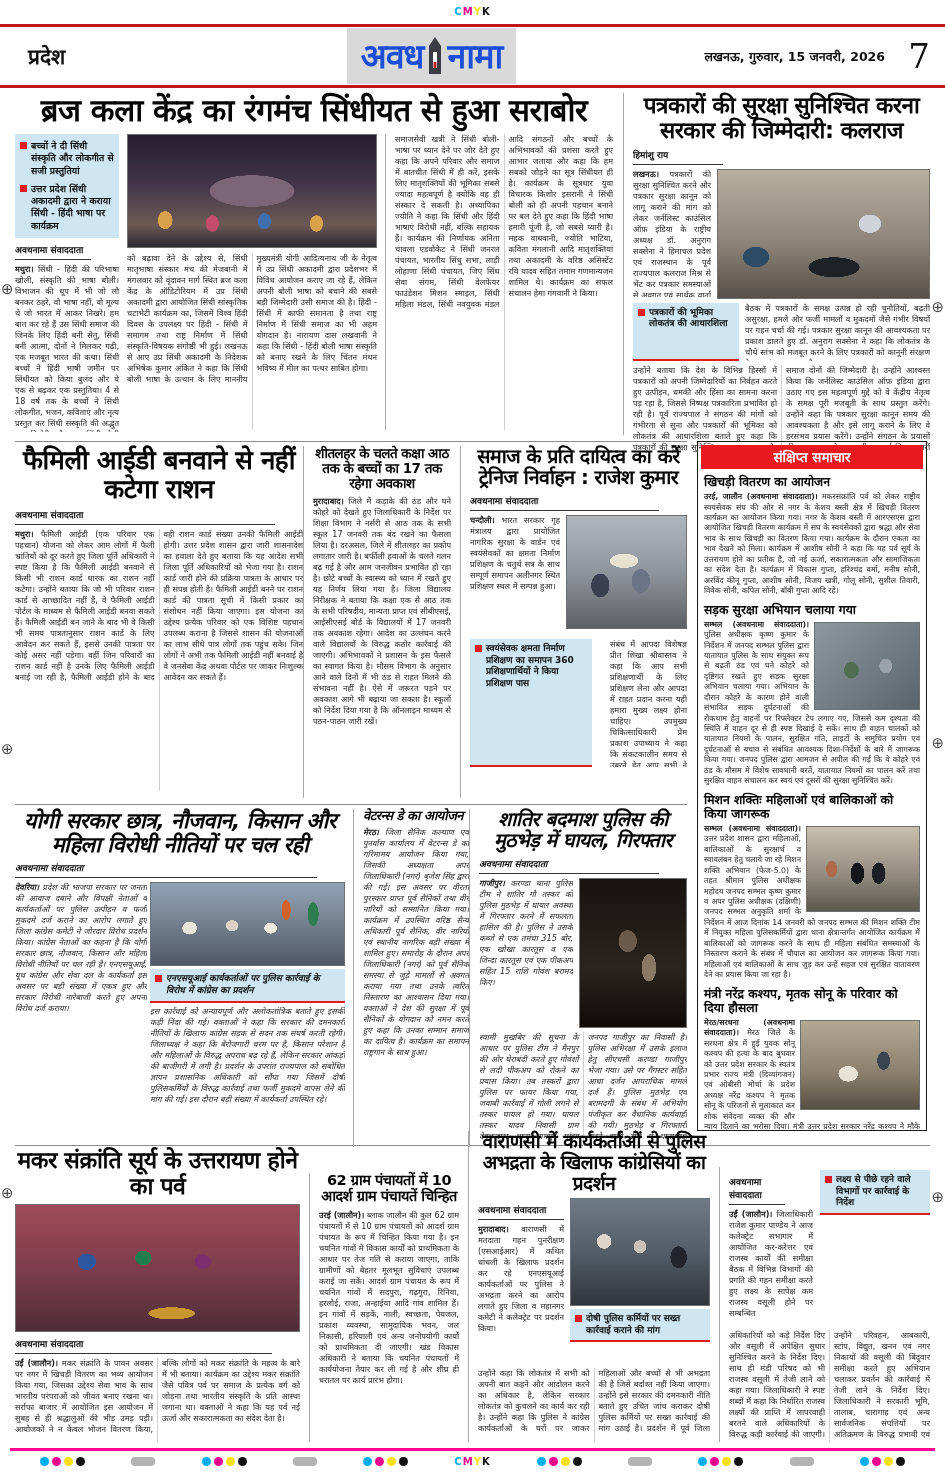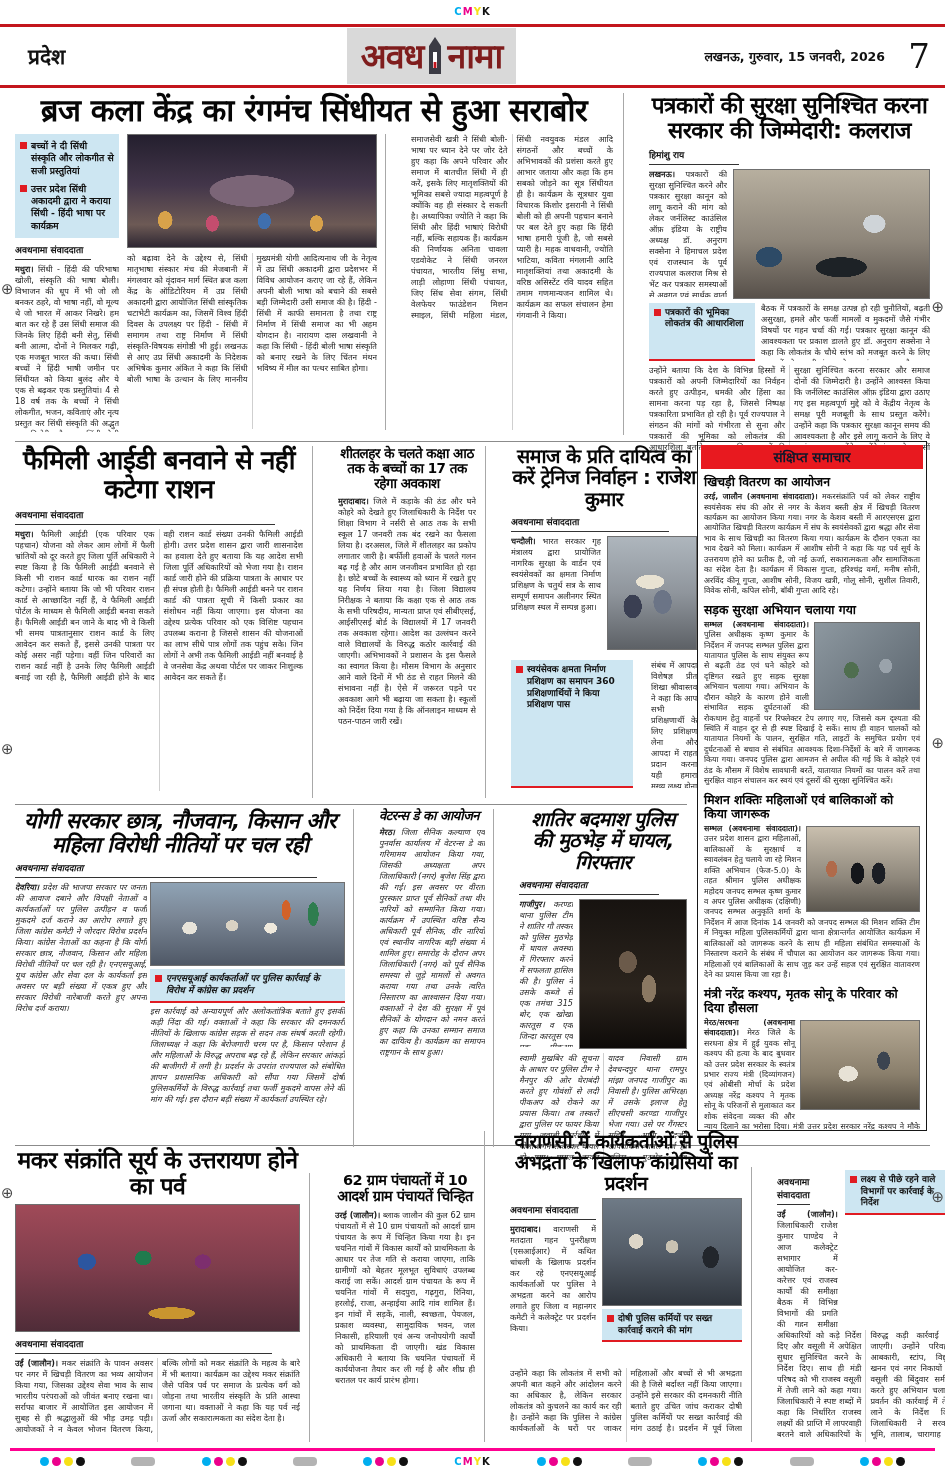--- a/index.html
+++ b/index.html
@@ -8,51 +8,51 @@
   .content{padding:0 15px;}
   
   .cmyk-top{text-align:center;font-size:10px;font-weight:700;padding-top:6px;height:18px;letter-spacing:1px;}
   .c-c{color:#00aeef}.c-m{color:#ec008c}.c-y{color:#f7e017}.c-k{color:#111}
   
   .header{border-top:3px solid #c3151c;border-bottom:3px solid #c3151c;display:flex;align-items:center;
           height:58px;position:relative;}
   .section-label{font-size:21px;font-weight:700;padding-left:28px;width:200px;}
   .masthead{background:#d9d9d9;height:56px;display:flex;align-items:center;justify-content:center;
             padding:0 14px;margin:0 auto;gap:2px;}
-  .mast-word{color:#7f1d1d;font-size:34px;font-weight:800;letter-spacing:-1px;line-height:1;}
+  .mast-word{color:#1d4ed8;font-size:34px;font-weight:800;letter-spacing:-1px;line-height:1;}
   .dateline{width:250px;text-align:right;font-size:12.5px;font-weight:700;padding-right:8px;}
   .page-number{font-family:"DejaVu Serif","Liberation Serif",serif;font-size:34px;width:52px;text-align:center;}
   
   .hl{font-weight:800;color:#060606;text-align:center;line-height:1.1;letter-spacing:-0.5px;}
   .byline{font-size:9px;font-weight:700;border-bottom:1.2px solid #333;padding:2px 0 3px;margin:3px 28px 4px 0;}
   .txt{font-size:8.1px;line-height:1.36;text-align:justify;color:#1d1d1d;overflow:hidden;}
   .dl{font-weight:700;}
   .cols2{column-count:2;column-gap:9px;column-rule:1px solid #cfcfcf;}
   .cap{background:#cde6f2;padding:4px 5px;font-size:9px;font-weight:700;line-height:1.3;
        border-bottom:2px solid #e01b22;display:flex;gap:4px;align-items:flex-start;}
   .sq{width:7px;height:7px;background:#e01b22;flex:none;margin-top:2px;}
   .kicker{background:#cde6f2;padding:6px 5px;font-size:9.3px;font-weight:700;line-height:1.32;}
   .kicker .k-item{display:flex;gap:4px;margin-bottom:6px;}
   .photo{border:1px solid #6f6f6f;position:relative;}
-  .vr-l{border-left:1px solid #a8a8a8;padding-left:25px;}
+  .vr-l{border-left:1px solid #a8a8a8;padding-left:9px;}
   .ht{border-top:1px solid #8b8b8b;padding-top:4px;}
   
   .ph-braj{background:radial-gradient(18px 22px at 15% 76%,#d8a24a 0 40%,transparent 41%),radial-gradient(16px 20px at 34% 79%,#c44d6e 0 40%,transparent 41%),radial-gradient(16px 20px at 55% 77%,#3f6fae 0 40%,transparent 41%),radial-gradient(16px 20px at 76% 79%,#d8a24a 0 40%,transparent 41%),radial-gradient(70px 26px at 50% 50%,#7b6577 0 60%,transparent 61%),linear-gradient(180deg,#241f2e 0%,#43364a 45%,#6d5a55 80%,#2e2733 100%);}
   .ph-meeting{background:radial-gradient(26px 20px at 18% 68%,#2d4a66 0 50%,transparent 51%),radial-gradient(22px 18px at 72% 42%,#cfd4d8 0 50%,transparent 51%),radial-gradient(46px 18px at 55% 76%,#1d2226 0 55%,transparent 56%),linear-gradient(180deg,#b7af9f 0%,#8e867a 55%,#57504a 100%);}
   .ph-cert{background:radial-gradient(20px 26px at 28% 62%,#3a3f52 0 45%,transparent 46%),radial-gradient(20px 26px at 62% 58%,#6b7486 0 45%,transparent 46%),radial-gradient(28px 14px at 48% 40%,#e8e2d2 0 50%,transparent 51%),linear-gradient(180deg,#aeb6bd 0%,#8f959c 50%,#5d6166 100%);}
   .ph-protest{background:radial-gradient(16px 14px at 20% 55%,#e8e4da 0 45%,transparent 46%),radial-gradient(14px 12px at 42% 52%,#d9d2c4 0 45%,transparent 46%),radial-gradient(14px 12px at 62% 55%,#efe9dc 0 45%,transparent 46%),radial-gradient(12px 26px at 84% 38%,#2e7d4f 0 45%,transparent 46%),radial-gradient(10px 22px at 70% 33%,#d2622a 0 45%,transparent 46%),linear-gradient(180deg,#8fa3b5 0%,#7b8796 40%,#4f5866 100%);}
   .ph-dark{background:radial-gradient(20px 24px at 45% 42%,#6b5a4a 0 45%,transparent 46%),radial-gradient(16px 30px at 65% 60%,#8a7862 0 45%,transparent 46%),linear-gradient(180deg,#171310 0%,#2b241d 60%,#0e0b09 100%);}
   .ph-food{background:radial-gradient(20px 18px at 25% 45%,#2c56a0 0 45%,transparent 46%),radial-gradient(18px 16px at 45% 42%,#1f7a4d 0 45%,transparent 46%),radial-gradient(18px 16px at 66% 45%,#7d2e6e 0 45%,transparent 46%),radial-gradient(46px 12px at 55% 86%,#c9952f 0 50%,transparent 51%),linear-gradient(180deg,#a04a58 0%,#7e3d4c 50%,#4f2c38 100%);}
   .ph-street{background:radial-gradient(16px 16px at 24% 40%,#ddd6c8 0 45%,transparent 46%),radial-gradient(14px 14px at 50% 45%,#c9c2b2 0 45%,transparent 46%),radial-gradient(18px 24px at 78% 55%,#22262c 0 45%,transparent 46%),linear-gradient(180deg,#6e7a86 0%,#545d68 50%,#2f353d 100%);}
   .ph-sm{background:radial-gradient(16px 18px at 35% 55%,#4f6e4f 0 45%,transparent 46%),radial-gradient(14px 16px at 68% 50%,#9aa3ab 0 45%,transparent 46%),linear-gradient(135deg,#8d98a0 0%,#5a646d 100%);}
   .ph-burqa{background:radial-gradient(14px 22px at 45% 55%,#14161a 0 48%,transparent 49%),radial-gradient(14px 22px at 64% 55%,#1b1e24 0 48%,transparent 49%),radial-gradient(12px 18px at 22% 50%,#b06a4a 0 45%,transparent 46%),linear-gradient(180deg,#c9bfae 0%,#8f887c 60%,#5c574f 100%);}
   .ph-minister{background:radial-gradient(20px 16px at 40% 60%,#e7e2d6 0 48%,transparent 49%),radial-gradient(14px 20px at 70% 45%,#3c4450 0 45%,transparent 46%),linear-gradient(180deg,#b4a893 0%,#8a7f6c 60%,#564f43 100%);}
   
   .brief-box{border:1.6px solid #161616;height:688px;overflow:hidden;}
-  .brief-title{background:#e8191f;color:#0f172a;text-align:center;font-weight:800;font-size:13.5px;padding:3px 0;margin:3px;}
+  .brief-title{background:#e8191f;color:#ffffff;text-align:center;font-weight:800;font-size:13.5px;padding:3px 0;margin:3px;}
   .brief-item{padding:1px 6px 3px;}
   .brief-h{font-size:12.3px;font-weight:800;line-height:1.15;padding:2px 0 3px;color:#050505;}
   .brief-body{font-size:7.8px;line-height:1.34;text-align:justify;color:#1d1d1d;}
   .brief-ph-r{float:right;margin:2px 0 3px 5px;}
   
   .crosshair{position:absolute;color:#4a4a4a;font-size:15px;line-height:1;}
   .footer{position:absolute;left:0;right:0;bottom:6px;}
   .footer-line{height:3px;background:#ff0090;margin:0 10px 5px;}
   .dots-row{display:flex;align-items:center;justify-content:space-between;padding:0 40px;}
   .dotgrp{display:flex;gap:3px;}
@@ -156,21 +156,21 @@
       <div class="b2main">
 
         <div class="b2r1 ht">
           <div style="width:288px;flex:none">
             <div class="hl" style="font-size:26px">फैमिली आईडी बनवाने से नहीं कटेगा राशन</div>
             <div class="byline">अवधनामा संवाददाता</div>
             <div class="txt cols2" style="height:262px">
               <b class="dl">मथुरा।</b> <span>फैमिली आईडी (एक परिवार एक पहचान) योजना को लेकर आम लोगों में फैली भ्रांतियों को दूर करते हुए जिला पूर्ति अधिकारी ने स्पष्ट किया है कि फैमिली आईडी बनवाने से किसी भी राशन कार्ड धारक का राशन नहीं कटेगा। उन्होंने बताया कि जो भी परिवार राशन कार्ड से आच्छादित नहीं हैं, वे फैमिली आईडी पोर्टल के माध्यम से फैमिली आईडी बनवा सकते हैं। फैमिली आईडी बन जाने के बाद भी वे किसी भी समय पात्रतानुसार राशन कार्ड के लिए आवेदन कर सकते हैं, इससे उनकी पात्रता पर कोई असर नहीं पड़ेगा। वहीं जिन परिवारों का राशन कार्ड नहीं है उनके लिए फैमिली आईडी बनाई जा रही है, फैमिली आईडी होने के बाद वही राशन कार्ड संख्या उनकी फैमिली आईडी होगी। उत्तर प्रदेश शासन द्वारा जारी शासनादेश का हवाला देते हुए बताया कि यह आदेश सभी जिला पूर्ति अधिकारियों को भेजा गया है। राशन कार्ड जारी होने की प्रक्रिया पात्रता के आधार पर ही संपन्न होती है। फैमिली आईडी बनने पर राशन कार्ड की पात्रता सूची में किसी प्रकार का संशोधन नहीं किया जाएगा। इस योजना का उद्देश्य प्रत्येक परिवार को एक विशिष्ट पहचान उपलब्ध कराना है जिससे शासन की योजनाओं का लाभ सीधे पात्र लोगों तक पहुंच सके। जिन लोगों ने अभी तक फैमिली आईडी नहीं बनवाई है वे जनसेवा केंद्र अथवा पोर्टल पर जाकर निःशुल्क आवेदन कर सकते हैं।</span>
             </div>
           </div>
-          <div class="vr-l" style="width:138px;flex:none;margin-left:9px">
+          <div class="vr-l" style="width:138px;flex:none;">
             <div class="hl" style="font-size:13.5px">शीतलहर के चलते कक्षा आठ तक के बच्चों का 17 तक रहेगा अवकाश</div>
             <div class="txt" style="height:288px;margin-top:5px">
               <b class="dl">मुरादाबाद।</b> <span>जिले में कड़ाके की ठंड और घने कोहरे को देखते हुए जिलाधिकारी के निर्देश पर शिक्षा विभाग ने नर्सरी से आठ तक के सभी स्कूल 17 जनवरी तक बंद रखने का फैसला लिया है। दरअसल, जिले में शीतलहर का प्रकोप लगातार जारी है। बर्फीली हवाओं के चलते गलन बढ़ गई है और आम जनजीवन प्रभावित हो रहा है। छोटे बच्चों के स्वास्थ्य को ध्यान में रखते हुए यह निर्णय लिया गया है। जिला विद्यालय निरीक्षक ने बताया कि कक्षा एक से आठ तक के सभी परिषदीय, मान्यता प्राप्त एवं सीबीएसई, आईसीएसई बोर्ड के विद्यालयों में 17 जनवरी तक अवकाश रहेगा। आदेश का उल्लंघन करने वाले विद्यालयों के विरुद्ध कठोर कार्रवाई की जाएगी। अभिभावकों ने प्रशासन के इस फैसले का स्वागत किया है। मौसम विभाग के अनुसार आने वाले दिनों में भी ठंड से राहत मिलने की संभावना नहीं है। ऐसे में जरूरत पड़ने पर अवकाश आगे भी बढ़ाया जा सकता है। स्कूलों को निर्देश दिया गया है कि ऑनलाइन माध्यम से पठन-पाठन जारी रखें।</span>
             </div>
           </div>
           <div class="vr-l" style="flex:1;margin-left:9px">
             <div class="hl" style="font-size:19.5px">समाज के प्रति दायित्व का करें ट्रेनिज निर्वाहन : राजेश कुमार</div>
             <div class="byline">अवधनामा संवाददाता</div>
             <div style="display:flex;gap:6px">
               <div class="txt" style="width:90px;flex:none;height:112px">
@@ -205,21 +205,21 @@
                 <div class="txt" style="height:112px;margin-top:3px">इस कार्रवाई को अन्यायपूर्ण और अलोकतांत्रिक बताते हुए इसकी कड़ी निंदा की गई। वक्ताओं ने कहा कि सरकार की दमनकारी नीतियों के खिलाफ कांग्रेस सड़क से सदन तक संघर्ष करती रहेगी। जिलाध्यक्ष ने कहा कि बेरोजगारी चरम पर है, किसान परेशान हैं और महिलाओं के विरुद्ध अपराध बढ़ रहे हैं, लेकिन सरकार आंकड़ों की बाजीगरी में लगी है। प्रदर्शन के उपरांत राज्यपाल को संबोधित ज्ञापन प्रशासनिक अधिकारी को सौंपा गया जिसमें दोषी पुलिसकर्मियों के विरुद्ध कार्रवाई तथा फर्जी मुकदमे वापस लेने की मांग की गई। इस दौरान बड़ी संख्या में कार्यकर्ता उपस्थित रहे।</div>
               </div>
             </div>
           </div>
           <div class="vr-l" style="width:106px;flex:none;margin-left:8px">
             <div class="hl" style="font-size:13px;text-align:left">वेटरन्स डे का आयोजन</div>
             <div class="txt" style="height:300px;margin-top:4px">
               <b class="dl">मेरठ।</b> <span>जिला सैनिक कल्याण एवं पुनर्वास कार्यालय में वेटरन्स डे का गरिमामय आयोजन किया गया, जिसकी अध्यक्षता अपर जिलाधिकारी (नगर) बृजेश सिंह द्वारा की गई। इस अवसर पर वीरता पुरस्कार प्राप्त पूर्व सैनिकों तथा वीर नारियों को सम्मानित किया गया। कार्यक्रम में उपस्थित वरिष्ठ सैन्य अधिकारी पूर्व सैनिक, वीर नारियों एवं स्थानीय नागरिक बड़ी संख्या में शामिल हुए। समारोह के दौरान अपर जिलाधिकारी (नगर) को पूर्व सैनिक समस्या से जुड़े मामलों से अवगत कराया गया तथा उनके त्वरित निस्तारण का आश्वासन दिया गया। वक्ताओं ने देश की सुरक्षा में पूर्व सैनिकों के योगदान को नमन करते हुए कहा कि उनका सम्मान समाज का दायित्व है। कार्यक्रम का समापन राष्ट्रगान के साथ हुआ।</span>
             </div>
           </div>
-          <div class="vr-l" style="flex:1;margin-left:8px">
+          <div class="vr-l" style="flex:1;">
             <div class="hl" style="font-size:19.5px">शातिर बदमाश पुलिस की मुठभेड़ में घायल, गिरफ्तार</div>
             <div class="byline">अवधनामा संवाददाता</div>
             <div style="display:flex;gap:6px">
               <div class="txt" style="flex:1;height:148px">
                 <b class="dl">गाजीपुर।</b> <span>करण्डा थाना पुलिस टीम ने शातिर गौ तस्कर को पुलिस मुठभेड़ में घायल अवस्था में गिरफ्तार करने में सफलता हासिल की है। पुलिस ने उसके कब्जे से एक तमंचा 315 बोर, एक खोखा कारतूस व एक जिन्दा कारतूस एवं एक पीकअप सहित 15 राशि गोवंश बरामद किए।</span>
               </div>
               <div class="photo ph-dark" style="width:106px;flex:none;height:148px"></div>
             </div>
             <div class="txt cols2" style="height:114px;margin-top:4px">स्वामी मुखबिर की सूचना के आधार पर पुलिस टीम ने मैनपुर की ओर घेराबंदी करते हुए गोवंशों से लदी पीकअप को रोकने का प्रयास किया। तब तस्करों द्वारा पुलिस पर फायर किया गया, जवाबी कार्रवाई में गोली लगने से तस्कर घायल हो गया। घायल तस्कर यादव निवासी ग्राम देवचन्दपुर थाना रामपुर मांझा जनपद गाजीपुर का निवासी है। पुलिस अभिरक्षा में उसके इलाज हेतु सीएचसी करण्डा गाजीपुर भेजा गया। उसे पर गैंगस्टर सहित आधा दर्जन आपराधिक मामले दर्ज हैं। पुलिस मुठभेड़ एवं बरामदगी के संबंध में अभियोग पंजीकृत कर वैधानिक कार्यवाही की गयी। मुठभेड़ व गिरफ्तारी करने वाली टीम में थानाध्यक्ष करण्डा अशोक कुमार गुप्ता मय हमराह थाना करण्डा जनपद गाजीपुर शामिल रहे।</div>
           </div>

